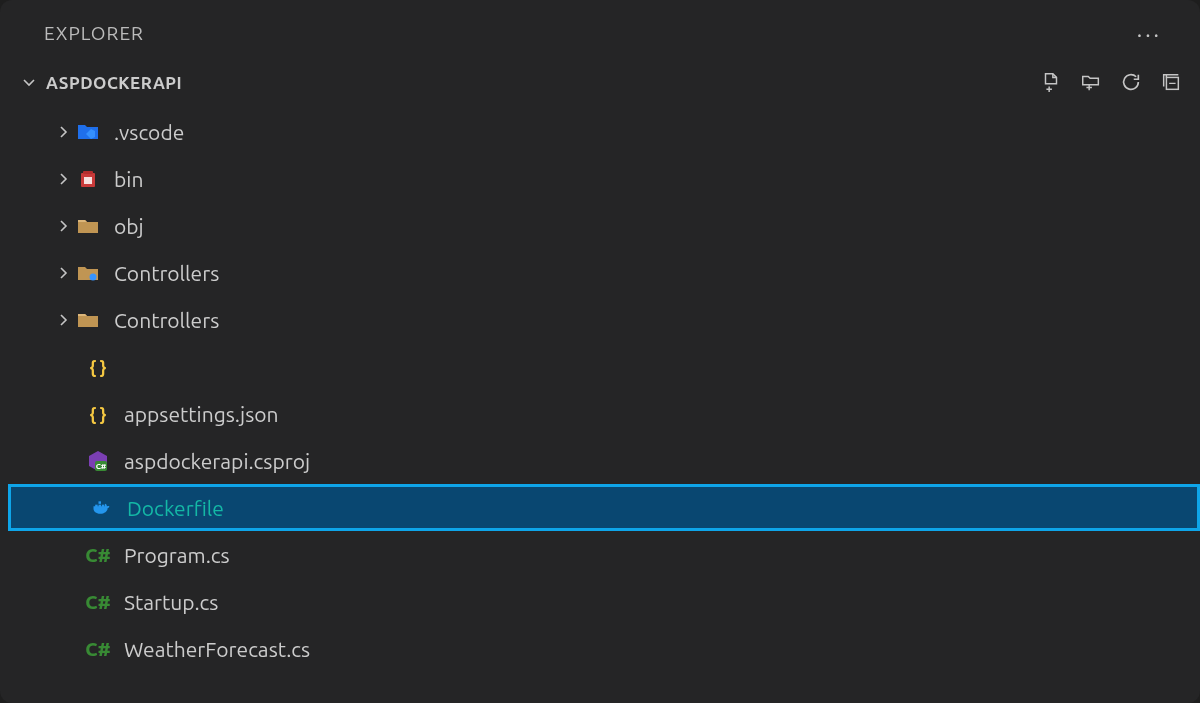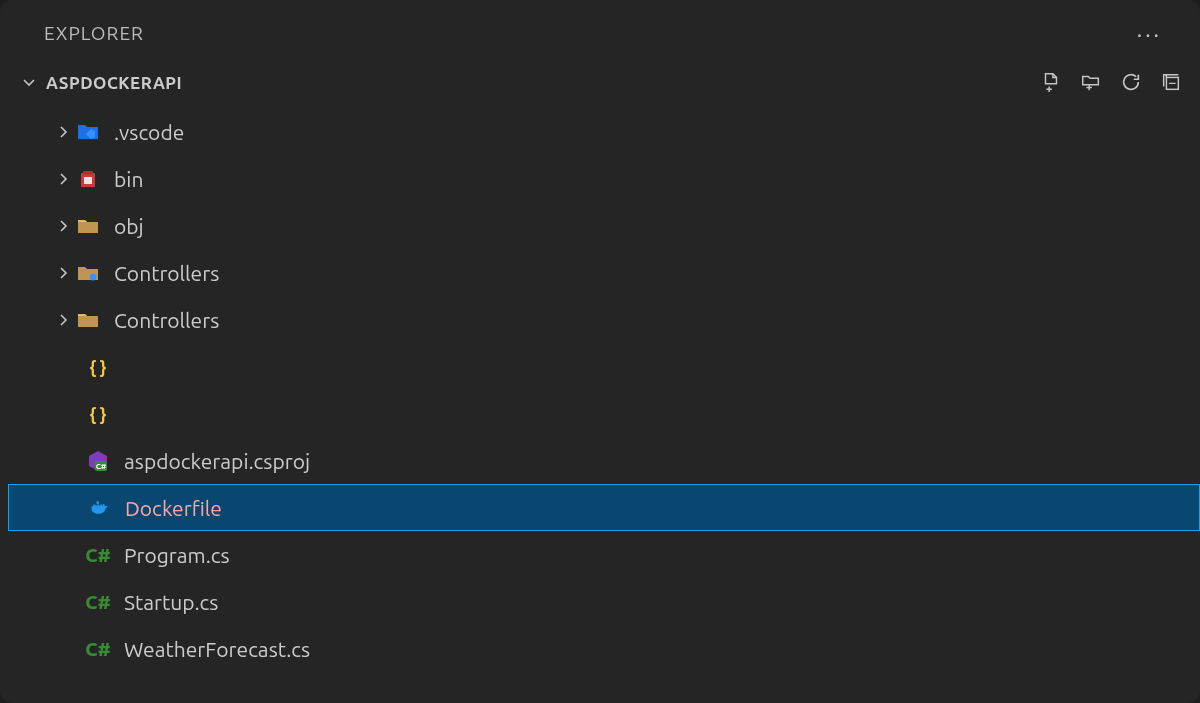--- a/index.html
+++ b/index.html
@@ -83,22 +83,22 @@
     font-size: 21px;
     cursor: pointer;
     color: #cccccc;
     margin-left: 8px;
   }
   .tree-item.file {
     padding-left: 76px;
   }
   .tree-item.selected {
     background: #094771;
-    border: 1px solid #0ea5e9;
-    color: #fca5a5;
+    border: 3px solid #0ea5e9;
+    color: #14b8a6;
   }
   .chevron {
     width: 22px;
     display: flex;
     align-items: center;
     justify-content: center;
     color: #c5c5c5;
   }
   .icon {
     width: 28px;
@@ -241,20 +241,21 @@
       </span>
       <span class="name">Controllers</span>
     </div>
 
     <div class="tree-item file">
       <span class="icon" style="color:#f5c842;font-weight:700;font-size:18px;">{ }</span>
     </div>
 
     <div class="tree-item file">
       <span class="icon" style="color:#f5c842;font-weight:700;font-size:18px;">{ }</span>
+      <span class="name">appsettings.json</span>
     </div>
 
     <div class="tree-item file">
       <span class="icon">
         <svg viewBox="0 0 24 24" width="24" height="24">
             <path fill="#7b3fb3" d="M12 2l9 5v10l-9 5-9-5V7z"></path>
             <rect x="9" y="12" width="12" height="10" rx="2" fill="#388a34"></rect>
             <text x="15" y="20" font-size="8" fill="#fff" text-anchor="middle" font-weight="700">C#</text>
           </svg>
       </span>

